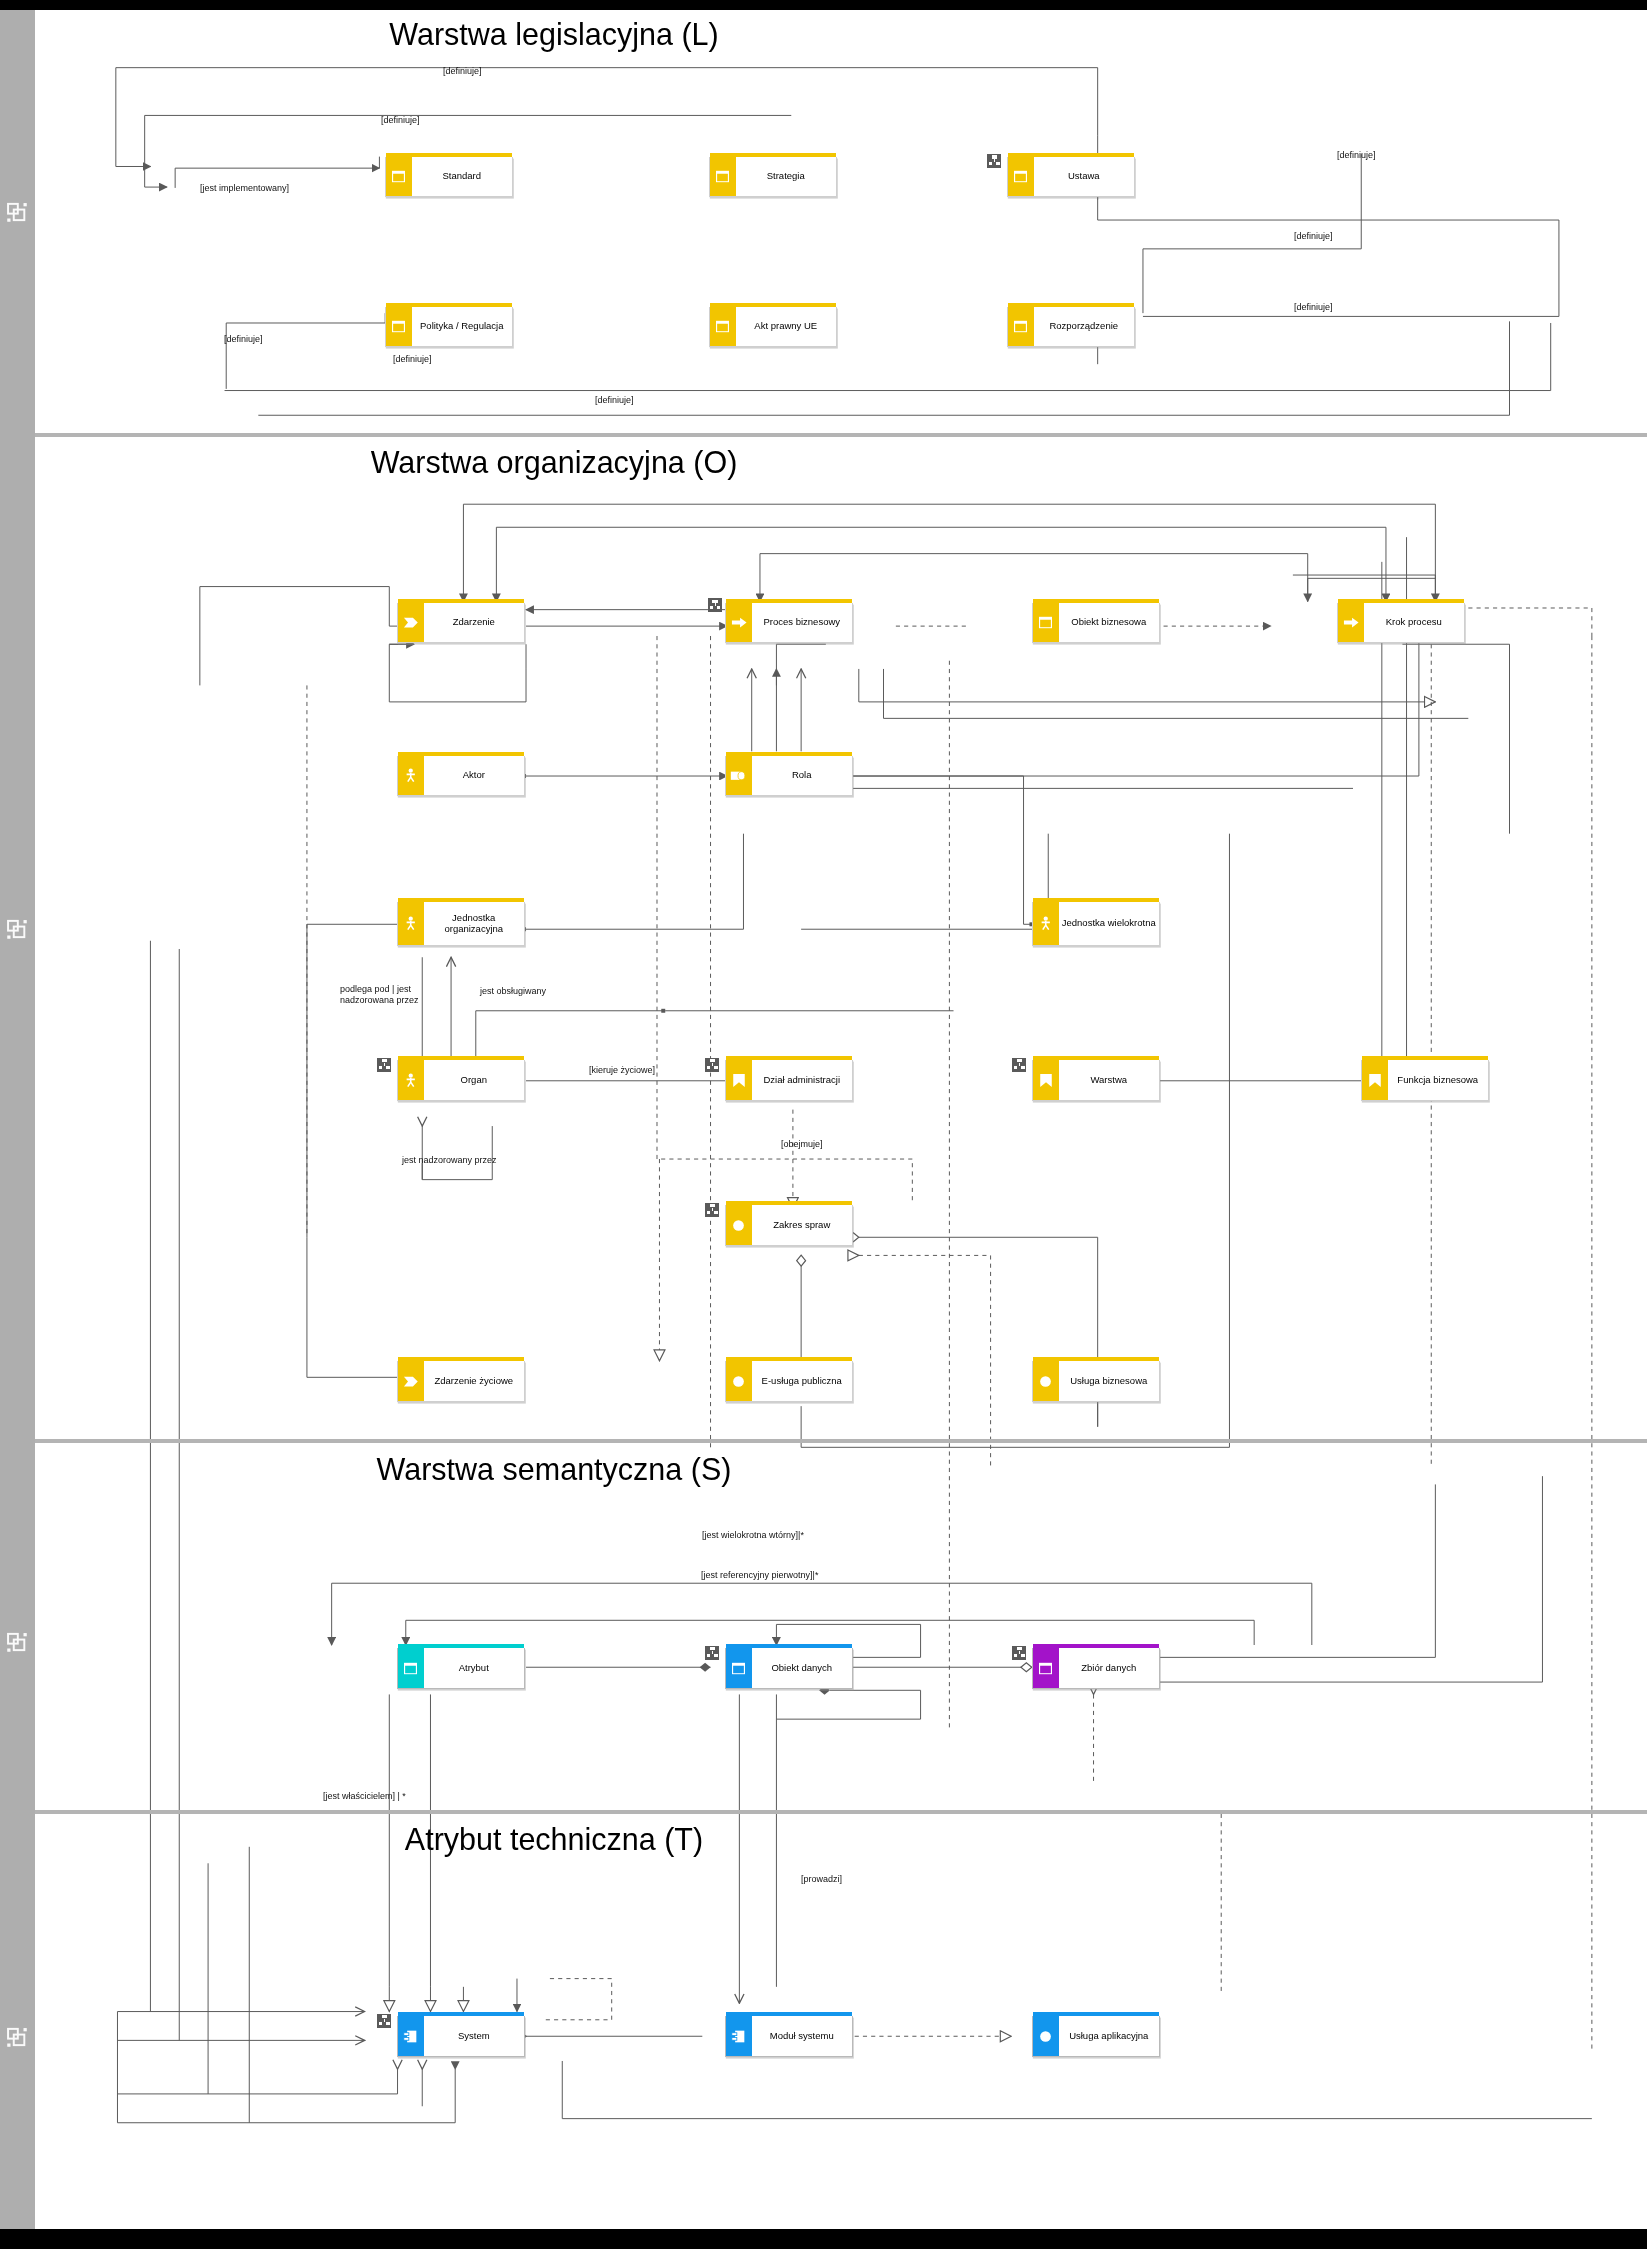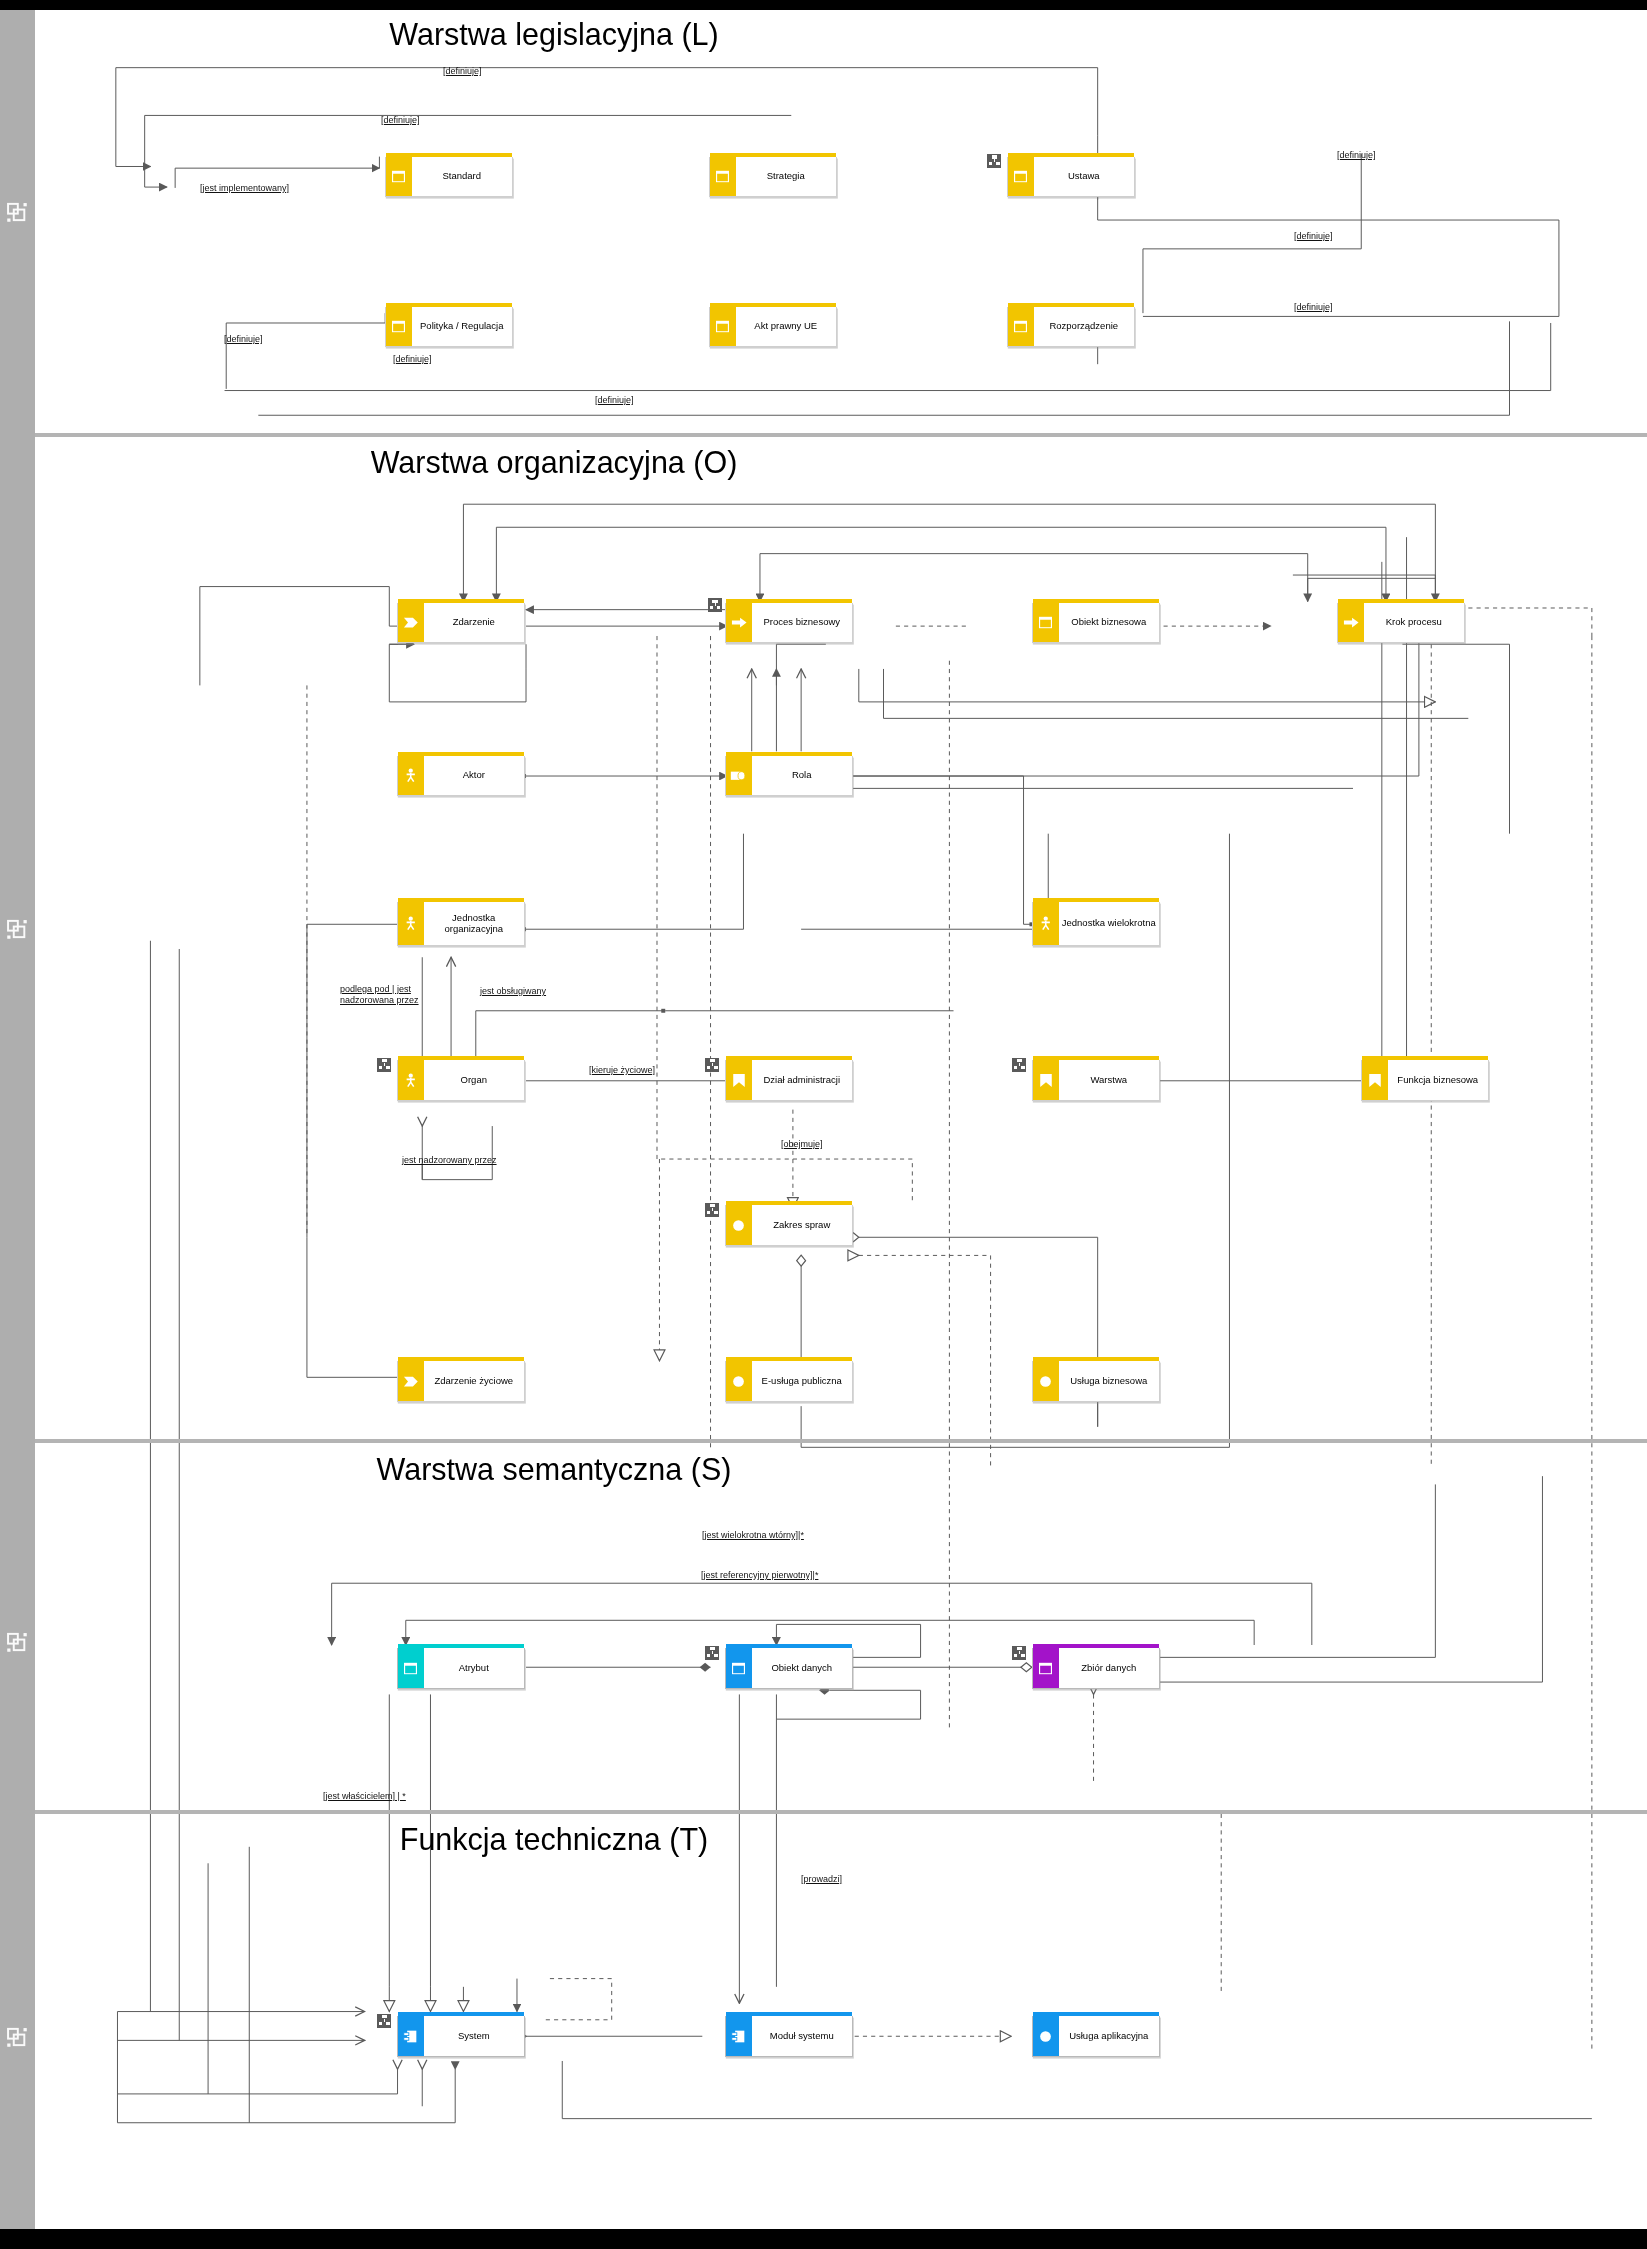--- a/index.html
+++ b/index.html
@@ -35,21 +35,21 @@
   .gl{display:block}
 
   
   .badge{position:absolute;width:14px;height:14px;background:#5a5a5a;}
   .badge:before{content:"";position:absolute;left:4.1px;top:1.6px;width:5.8px;height:3.3px;background:#fff;}
   .badge:after{content:"";position:absolute;left:1.6px;top:8.2px;width:10.7px;height:3.3px;
      background:linear-gradient(90deg,#fff 0 3.3px,#5a5a5a 3.3px 7.4px,#fff 7.4px 10.7px);}
   .badgestem{position:absolute;left:6.6px;top:5px;width:0.8px;height:4.1px;background:#fff;}
 
   
-  .clabel{position:absolute;font-size:9px;color:#111;white-space:nowrap;text-decoration:underline;}
+  .clabel{position:absolute;font-size:9px;color:#111;white-space:nowrap;}
   .clabel.two{white-space:normal;text-align:left;line-height:1.25;}
 
   #wires{position:absolute;left:0;top:0;width:1613px;height:2219px;pointer-events:none;}
 </style>
 </head>
 <body>
 
 <div id="canvas">
 
   <div id="sidebar">
@@ -269,21 +269,21 @@
       </g>
     </svg>
 
     <div class="layerline" style="top:423px"></div>
     <div class="layerline" style="top:1429px"></div>
     <div class="layerline" style="top:1800px"></div>
 
     <div class="layertitle" style="left:0;top:6.6px;width:1038px">Warstwa legislacyjna (L)</div>
     <div class="layertitle" style="left:0;top:435px;width:1038px">Warstwa organizacyjna (O)</div>
     <div class="layertitle" style="left:0;top:1442px;width:1038px">Warstwa semantyczna (S)</div>
-    <div class="layertitle" style="left:0;top:1812px;width:1038px">Funkcja techniczna (T)</div>
+    <div class="layertitle" style="left:0;top:1812px;width:1038px">Atrybut techniczna (T)</div>
 
     <div class="clabel" style="left:408px;top:56px">[definiuje]</div>
     <div class="clabel" style="left:346px;top:105px">[definiuje]</div>
     <div class="clabel" style="left:165px;top:173px">[jest implementowany]</div>
     <div class="clabel" style="left:1302px;top:140px">[definiuje]</div>
     <div class="clabel" style="left:1259px;top:221px">[definiuje]</div>
     <div class="clabel" style="left:1259px;top:292px">[definiuje]</div>
     <div class="clabel" style="left:189px;top:324px">[definiuje]</div>
     <div class="clabel" style="left:358px;top:344px">[definiuje]</div>
     <div class="clabel" style="left:560px;top:385px">[definiuje]</div>

